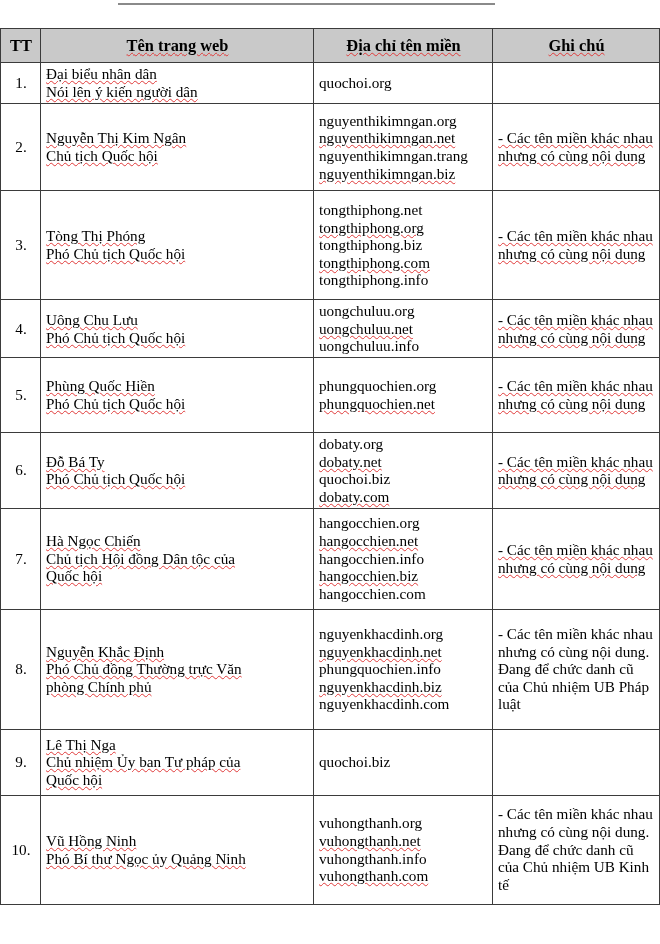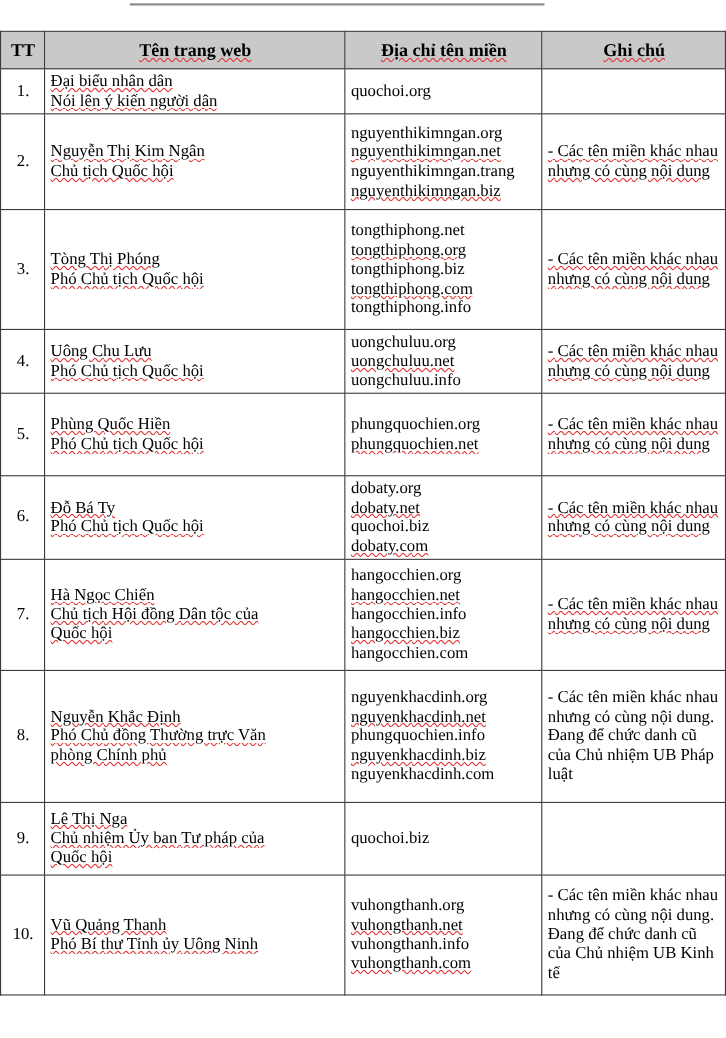--- a/index.html
+++ b/index.html
@@ -268,22 +268,22 @@
               <span class="ln sq">Quốc hội</span>
             </td>
             <td class="dom">
               <span class="ln">quochoi.biz</span>
             </td>
             <td class="note"></td>
           </tr>
           <tr class="r10">
             <td class="tt">10.</td>
             <td class="name">
-              <span class="ln sq">Vũ Quảng Thanh</span>
-              <span class="ln sq">Phó Bí thư Tỉnh ủy Uông Ninh</span>
+              <span class="ln sq">Vũ Hồng Ninh</span>
+              <span class="ln sq">Phó Bí thư Ngọc ủy Quảng Ninh</span>
             </td>
             <td class="dom">
               <span class="ln">vuhongthanh.org</span>
               <span class="ln sq">vuhongthanh.net</span>
               <span class="ln">vuhongthanh.info</span>
               <span class="ln sq">vuhongthanh.com</span>
             </td>
             <td class="note">
               <span class="ln wrapok">- Các tên miền khác nhau nhưng có cùng nội dung. Đang để chức danh cũ của Chủ nhiệm UB Kinh tế</span>
             </td>

